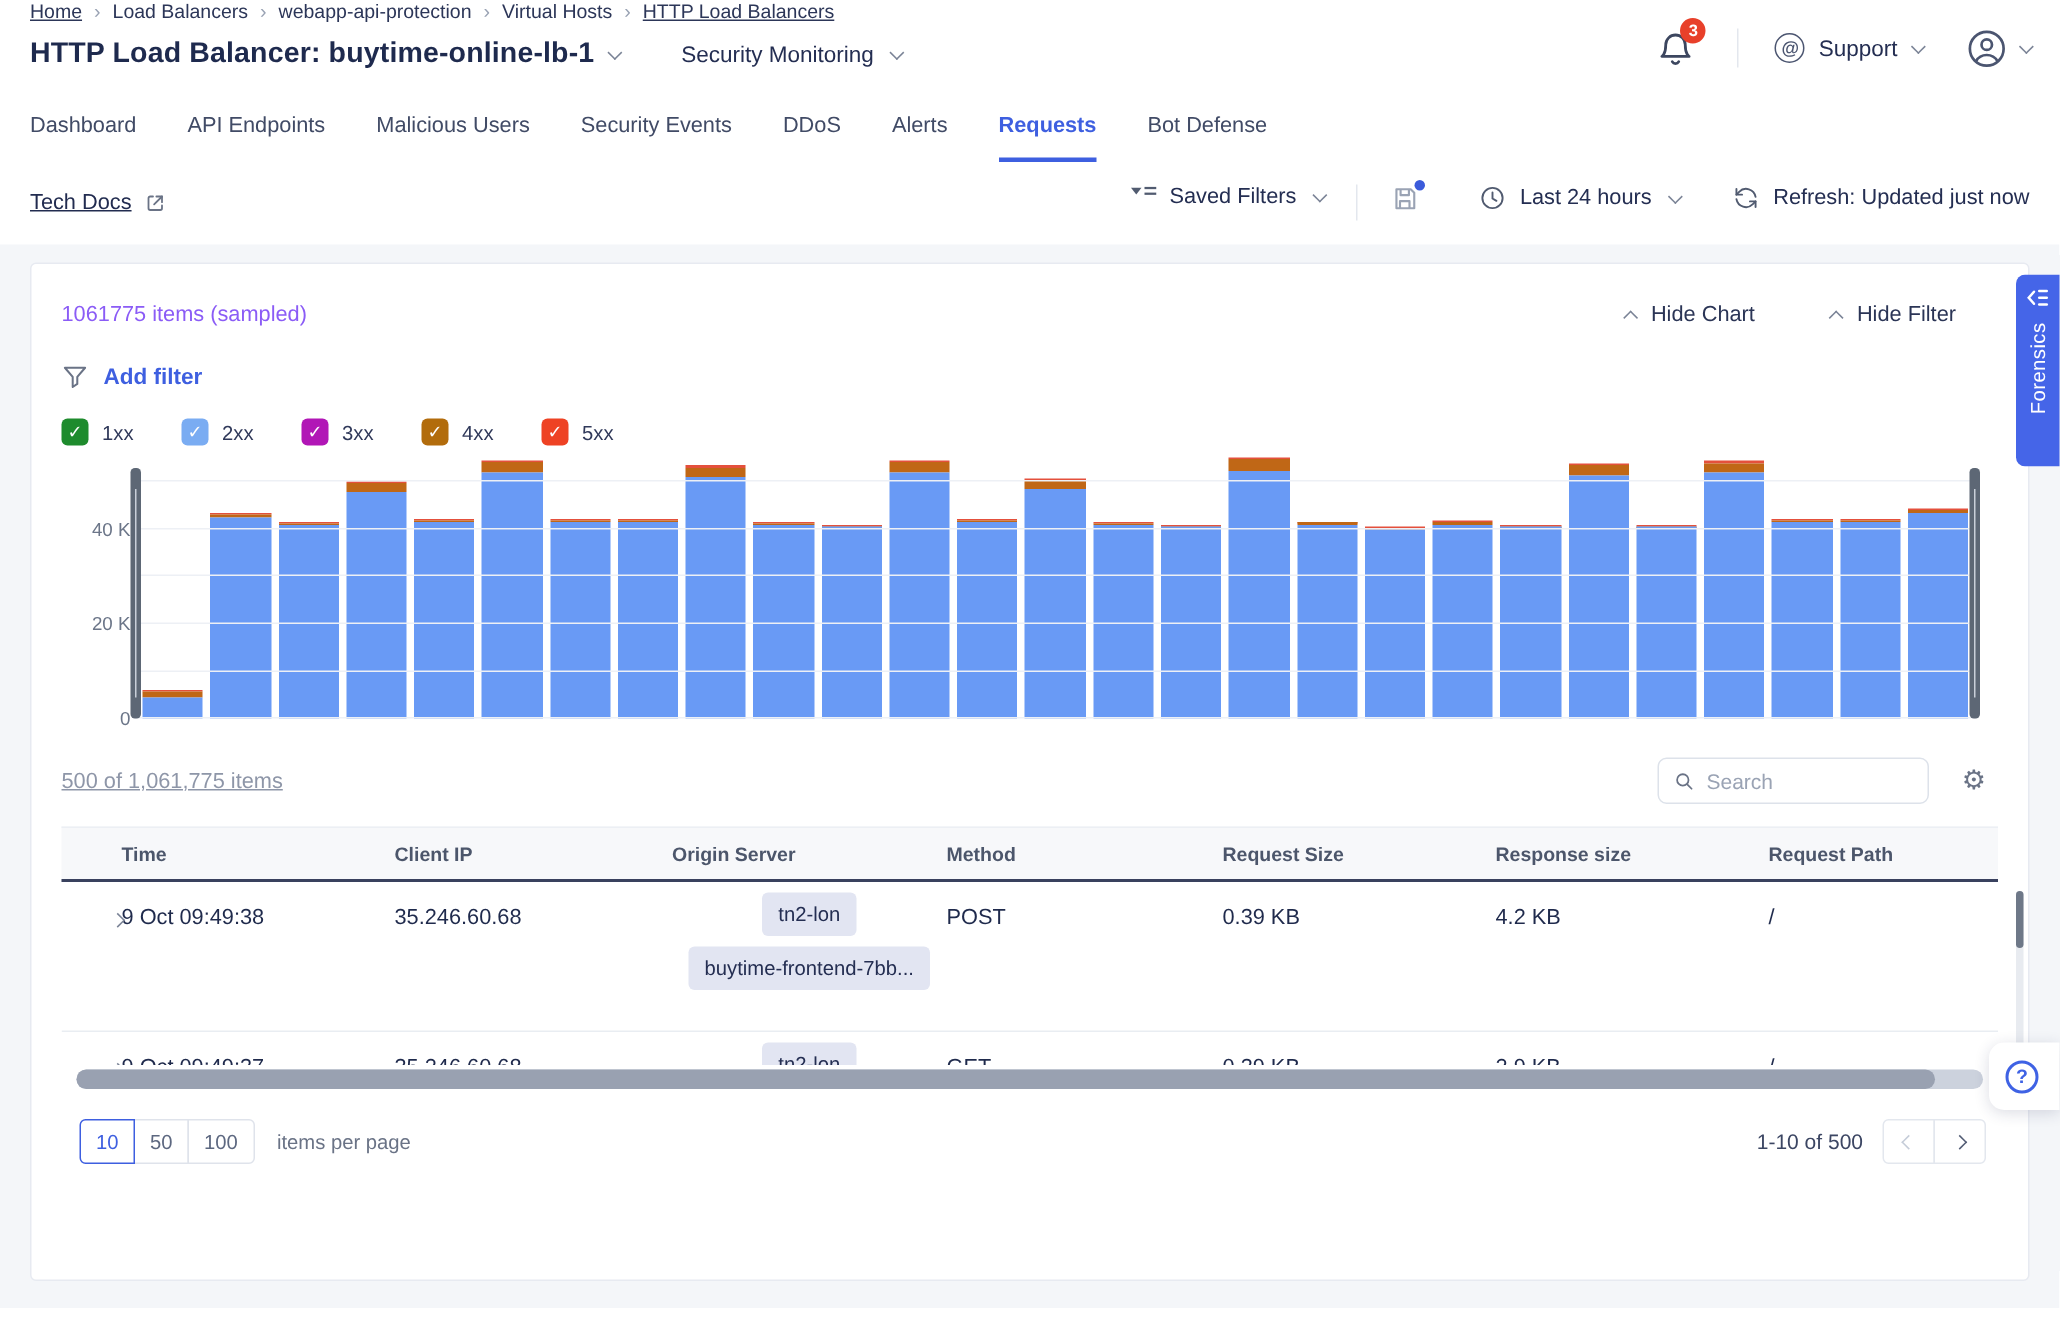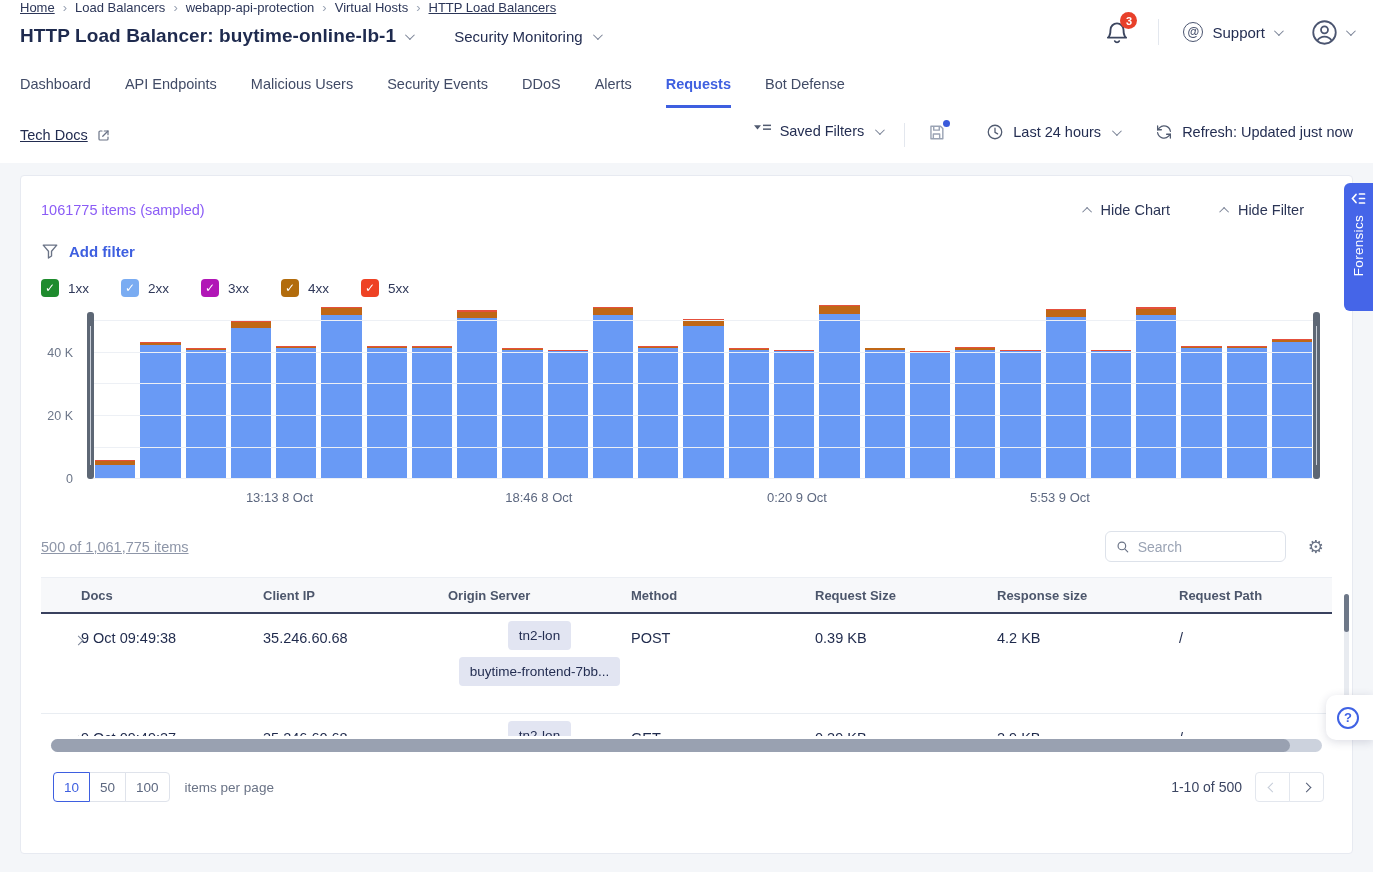--- a/index.html
+++ b/index.html
@@ -66,21 +66,21 @@
   .status-filter { display:flex; align-items:center; gap:9px; cursor:pointer; }
   .cbx { width:18px; height:18px; border-radius:4px; color:#fff; font-size:12px; font-weight:700;
     display:flex; align-items:center; justify-content:center; font-family:"DejaVu Sans", sans-serif; }
   .cbx-label { font-size:13.5px; color:#30395a; }
 
   .timespan { margin-top:16px; font-size:13px; color:#4a5470; }
 
   
   .chart-wrap { display:flex; margin-top:15px; }
   .y-axis { width:48px; position:relative; height:167px; }
-  .y-tick { position:absolute; right:16px; font-size:12.5px; color:#6c7689; transform:translateY(50%); }
+  .y-tick { position:absolute; right:2px; font-size:12.5px; color:#6c7689; transform:translateY(50%); }
   .plot { position:relative; flex:1; height:167px; margin-right:14px; }
   .gridline { position:absolute; left:0; right:0; height:1px; background:#edf0f5; }
   .bars { position:absolute; left:6px; right:6px; bottom:0; top:0; display:flex; align-items:flex-end; gap:5px; }
   .bar-col { flex:1; display:flex; flex-direction:column; justify-content:flex-end; }
   .seg { width:100%; }
   .brush { position:absolute; top:0; bottom:0; width:7px; background:#5d6775; border-radius:3px; cursor:ew-resize; z-index:3; }
   .brush::after { content:""; position:absolute; left:3px; top:14px; bottom:14px; width:1px; background:#c9cfd9; }
   .brush.left { left:-2px; } .brush.right { right:-2px; }
   .x-axis { position:relative; height:26px; margin-left:48px; margin-right:14px; }
   .x-tick { position:absolute; top:11px; transform:translateX(-50%); font-size:13px; color:#5d6880; white-space:nowrap; }
@@ -442,42 +442,36 @@
           </div>
           <div class="brush right"></div>
       <div class="gridline" style="bottom: 0px;"></div>
           <div class="gridline" style="bottom: 31.5094px;"></div>
           <div class="gridline" style="bottom: 63.0189px;"></div>
           <div class="gridline" style="bottom: 94.5283px;"></div>
           <div class="gridline" style="bottom: 126.038px;"></div>
           <div class="gridline" style="bottom: 157.547px;"></div>
         </div>
     </div>
-    <div class="x-axis" id="x-axis">
-        <span class="x-tick" style="left: 15.5%;">13:13 8 Oct</span>
-        <span class="x-tick" style="left: 36.6%;">18:46 8 Oct</span>
-        <span class="x-tick" style="left: 57.6%;">0:20 9 Oct</span>
-        <span class="x-tick" style="left: 79%;">5:53 9 Oct</span>
-      </div>
 
     <div class="table-toolbar">
       <span class="table-count">500 of 1,061,775 items</span>
       <span class="search-box">
         <svg class="icon" width="16" height="16" viewBox="0 0 20 20" fill="none" stroke="#6a7386" stroke-width="1.7" stroke-linecap="round">
           <circle cx="8.5" cy="8.5" r="5.5"></circle>
             <path d="M13 13l4 4"></path>
         </svg>
         <input type="text" placeholder="Search" style="">
       </span>
       <span class="gear">⚙</span>
     </div>
 
     <div class="trow thead" id="table-header">
         <div class="th"></div>
-        <div class="th">Docs</div>
+        <div class="th">Time</div>
         <div class="th">Client IP</div>
         <div class="th">Origin Server</div>
         <div class="th">Method</div>
         <div class="th">Request Size</div>
         <div class="th">Response size</div>
         <div class="th">Request Path</div>
       </div>
 
     <div class="tbody-clip">
       <div class="trow data-row row1">

